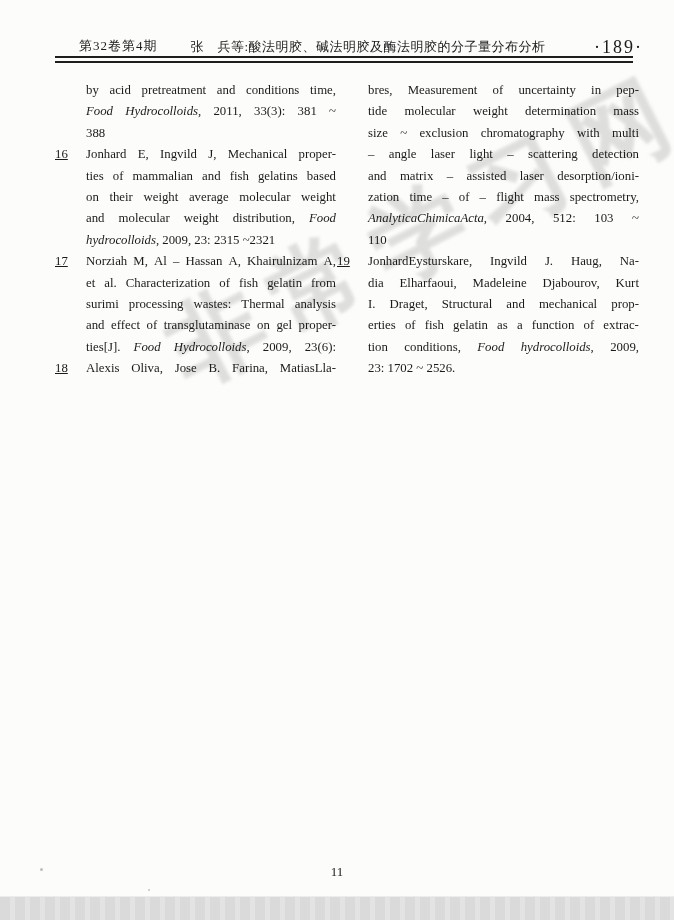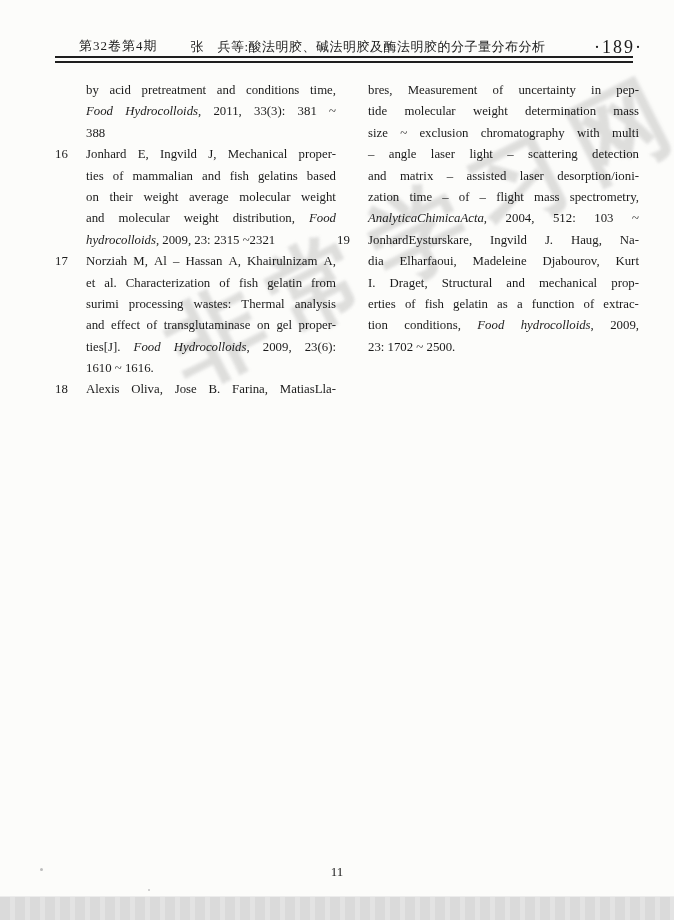--- a/index.html
+++ b/index.html
@@ -26,21 +26,21 @@
   .hdr .pg{position:absolute;right:14px;top:0;font-size:18px;letter-spacing:2px;}
   .rule{
     position:absolute;left:55px;top:56px;width:578px;height:3px;
     border-top:2px solid #1e1e1e;border-bottom:2px solid #1e1e1e;
   }
   
   .col{position:absolute;top:80px;font-size:12.8px;line-height:21.4px;}
   .col-left{left:55px;width:281px;}
   .col-right{left:337px;width:302px;}
   .line{display:flex;height:21.4px;align-items:baseline;}
-  .num{width:31px;flex:none;}
+  .num{width:31px;flex:none;text-decoration:underline;}
   .txt{flex:1;white-space:nowrap;min-width:0;}
   .txt.j{display:flex;justify-content:space-between;white-space:normal;}
   .txt.j .w{white-space:nowrap;}
   .i{font-style:italic;}
   
   .foot{position:absolute;left:0;top:864px;width:674px;text-align:center;font-size:13px;}
   .band{
     position:absolute;left:0;top:896px;width:674px;height:24px;
     background:repeating-linear-gradient(90deg,#dadada 0 10px,#e3e3e3 10px 15px);
     border-top:1px solid #ececec;
@@ -189,24 +189,20 @@
         <span class="num"></span>
         <span class="txt j">
           <span class="w"><span>ties[J].</span></span>
           <span class="w"><span class="i">Food</span></span>
           <span class="w"><span class="i">Hydrocolloids</span><span>,</span></span>
           <span class="w"><span>2009,</span></span>
           <span class="w"><span>23(6):</span></span>
         </span>
       </div>
       <div class="line">
-        <span class="num"></span>
-        <span class="txt"><span class="w"><span>1610</span></span> <span class="w"><span>~</span></span> <span class="w"><span>1616.</span></span></span>
-      </div>
-      <div class="line">
         <span class="num">18</span>
         <span class="txt j">
           <span class="w"><span>Alexis</span></span>
           <span class="w"><span>Oliva,</span></span>
           <span class="w"><span>Jose</span></span>
           <span class="w"><span>B.</span></span>
           <span class="w"><span>Farina,</span></span>
           <span class="w"><span>MatiasLla-</span></span>
         </span>
       </div>
@@ -284,20 +280,24 @@
         <span class="num"></span>
         <span class="txt j">
           <span class="w"><span class="i">AnalyticaChimicaActa</span><span>,</span></span>
           <span class="w"><span>2004,</span></span>
           <span class="w"><span>512:</span></span>
           <span class="w"><span>103</span></span>
           <span class="w"><span>~</span></span>
         </span>
       </div>
       <div class="line">
+        <span class="num"></span>
+        <span class="txt"><span class="w"><span>110</span></span></span>
+      </div>
+      <div class="line">
         <span class="num">19</span>
         <span class="txt j">
           <span class="w"><span>JonhardEysturskare,</span></span>
           <span class="w"><span>Ingvild</span></span>
           <span class="w"><span>J.</span></span>
           <span class="w"><span>Haug,</span></span>
           <span class="w"><span>Na-</span></span>
         </span>
       </div>
       <div class="line">
@@ -340,21 +340,21 @@
         <span class="txt j">
           <span class="w"><span>tion</span></span>
           <span class="w"><span>conditions,</span></span>
           <span class="w"><span class="i">Food</span></span>
           <span class="w"><span class="i">hydrocolloids</span><span>,</span></span>
           <span class="w"><span>2009,</span></span>
         </span>
       </div>
       <div class="line">
         <span class="num"></span>
-        <span class="txt"><span class="w"><span>23:</span></span> <span class="w"><span>1702</span></span> <span class="w"><span>~</span></span> <span class="w"><span>2500.</span></span></span>
+        <span class="txt"><span class="w"><span>23:</span></span> <span class="w"><span>1702</span></span> <span class="w"><span>~</span></span> <span class="w"><span>2526.</span></span></span>
       </div>
     </div>
 
   <div class="foot">11</div>
   <div class="band"></div>
   <div class="speck1"></div>
   <div class="speck2"></div>
 
 </div>
 

